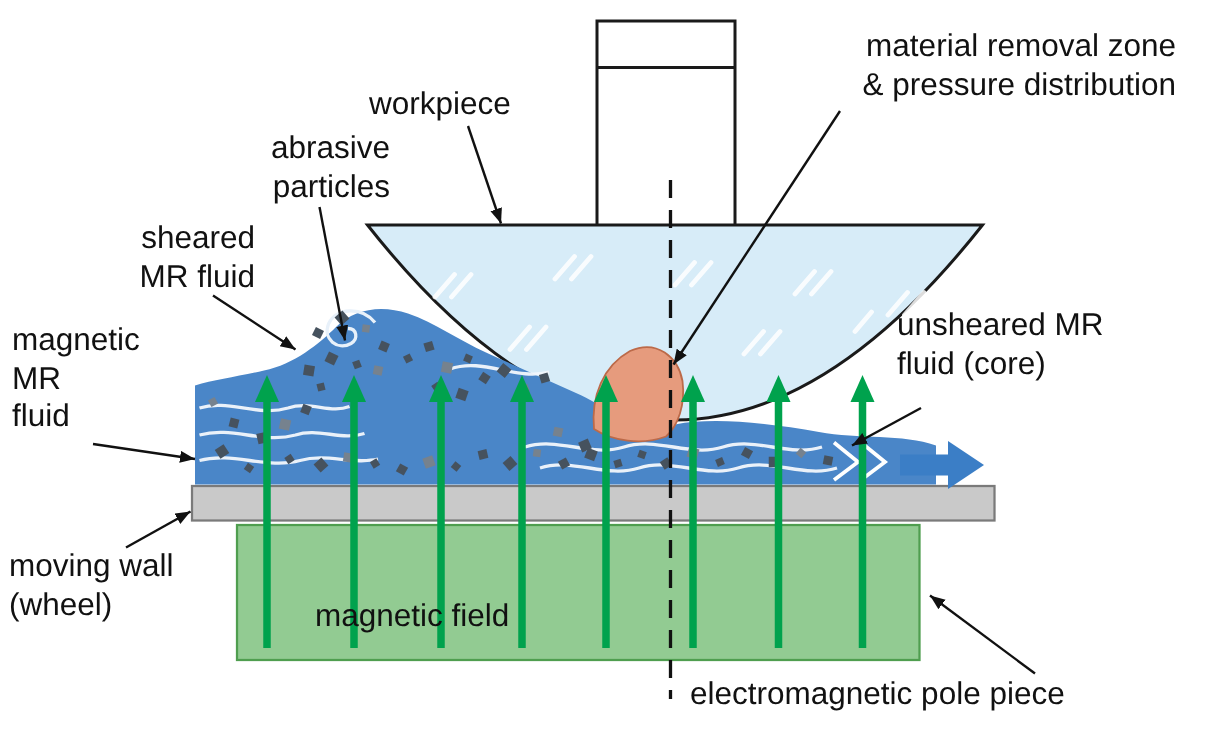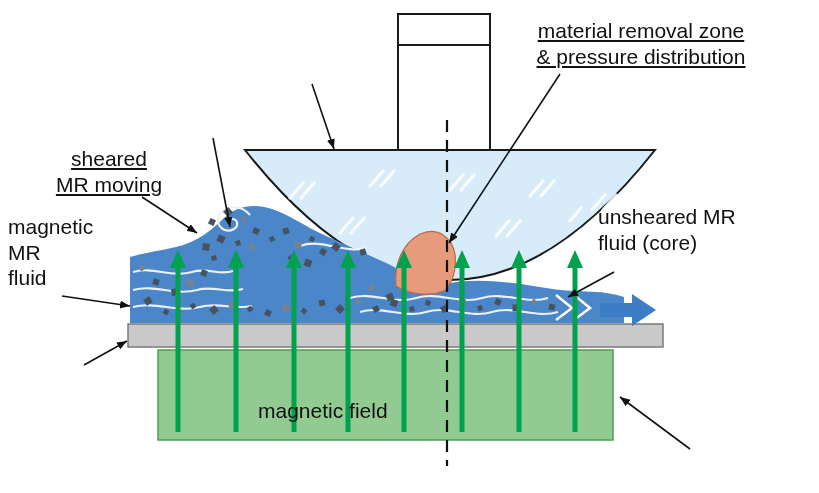--- a/index.html
+++ b/index.html
@@ -5,21 +5,21 @@
   html,body{margin:0;padding:0;background:#fff;}
   .canvas{
     position:relative;width:819px;height:493px;background:#ffffff;
     font-family:"Liberation Sans",sans-serif;overflow:hidden;
   }
   .canvas svg{position:absolute;left:0;top:0;}
   .lbl{
     position:absolute;color:#111;font-size:21px;line-height:1.22;
     white-space:pre-line;
   }
-  .center{text-align:center;text-decoration:underline;}
+  .center{text-align:right;}
 </style>
 </head>
 <body>
 
 <div class="canvas">
 
   <svg id="diagram-svg" width="819" height="493" viewBox="0 0 819 493">
     <defs>
       <marker id="mk" markerUnits="userSpaceOnUse" markerWidth="11" markerHeight="9" refX="10" refY="4" orient="auto">
         <path d="M0,0 L10,4 L0,8 Z" fill="#111"></path>
@@ -147,31 +147,37 @@
     <line x1="312" y1="84" x2="334" y2="149" stroke="#111" stroke-width="1.6" marker-end="url(#mk)"></line>
     <line x1="560" y1="74" x2="449" y2="243" stroke="#111" stroke-width="1.6" marker-end="url(#mk)"></line>
     <line x1="213" y1="138" x2="230" y2="227" stroke="#111" stroke-width="1.6" marker-end="url(#mk)"></line>
     <line x1="142" y1="197" x2="197" y2="233" stroke="#111" stroke-width="1.6" marker-end="url(#mk)"></line>
     <line x1="62" y1="296" x2="130" y2="306" stroke="#111" stroke-width="1.6" marker-end="url(#mk)"></line>
     <line x1="84" y1="365" x2="127" y2="341" stroke="#111" stroke-width="1.6" marker-end="url(#mk)"></line>
     <line x1="614" y1="272" x2="568" y2="297" stroke="#111" stroke-width="1.6" marker-end="url(#mk)"></line>
     <line x1="690" y1="449" x2="620" y2="397" stroke="#111" stroke-width="1.6" marker-end="url(#mk)"></line>
   </svg>
 
+  <div class="lbl" style="left:246px;top:57px;">workpiece</div>
 
   <div class="lbl center" style="left:498px;top:18px;width:286px;">material removal zone
 &amp; pressure distribution</div>
 
+  <div class="lbl center" style="left:130px;top:86px;width:130px;">abrasive
+particles</div>
 
   <div class="lbl center" style="left:48px;top:146px;width:122px;">sheared
-MR moving</div>
+MR fluid</div>
 
   <div class="lbl" style="left:8px;top:214px;">magnetic
 MR
 fluid</div>
 
   <div class="lbl" style="left:598px;top:204px;">unsheared MR
 fluid (core)</div>
 
+  <div class="lbl" style="left:6px;top:365px;">moving wall
+(wheel)</div>
 
-  <div class="lbl" style="left:210px;top:398px;margin-left:48px;">magnetic field</div>
+  <div class="lbl" style="left:210px;top:398px;">magnetic field</div>
 
+  <div class="lbl" style="left:460px;top:450px;">electromagnetic pole piece</div>
 </div>
 
 </body></html>

